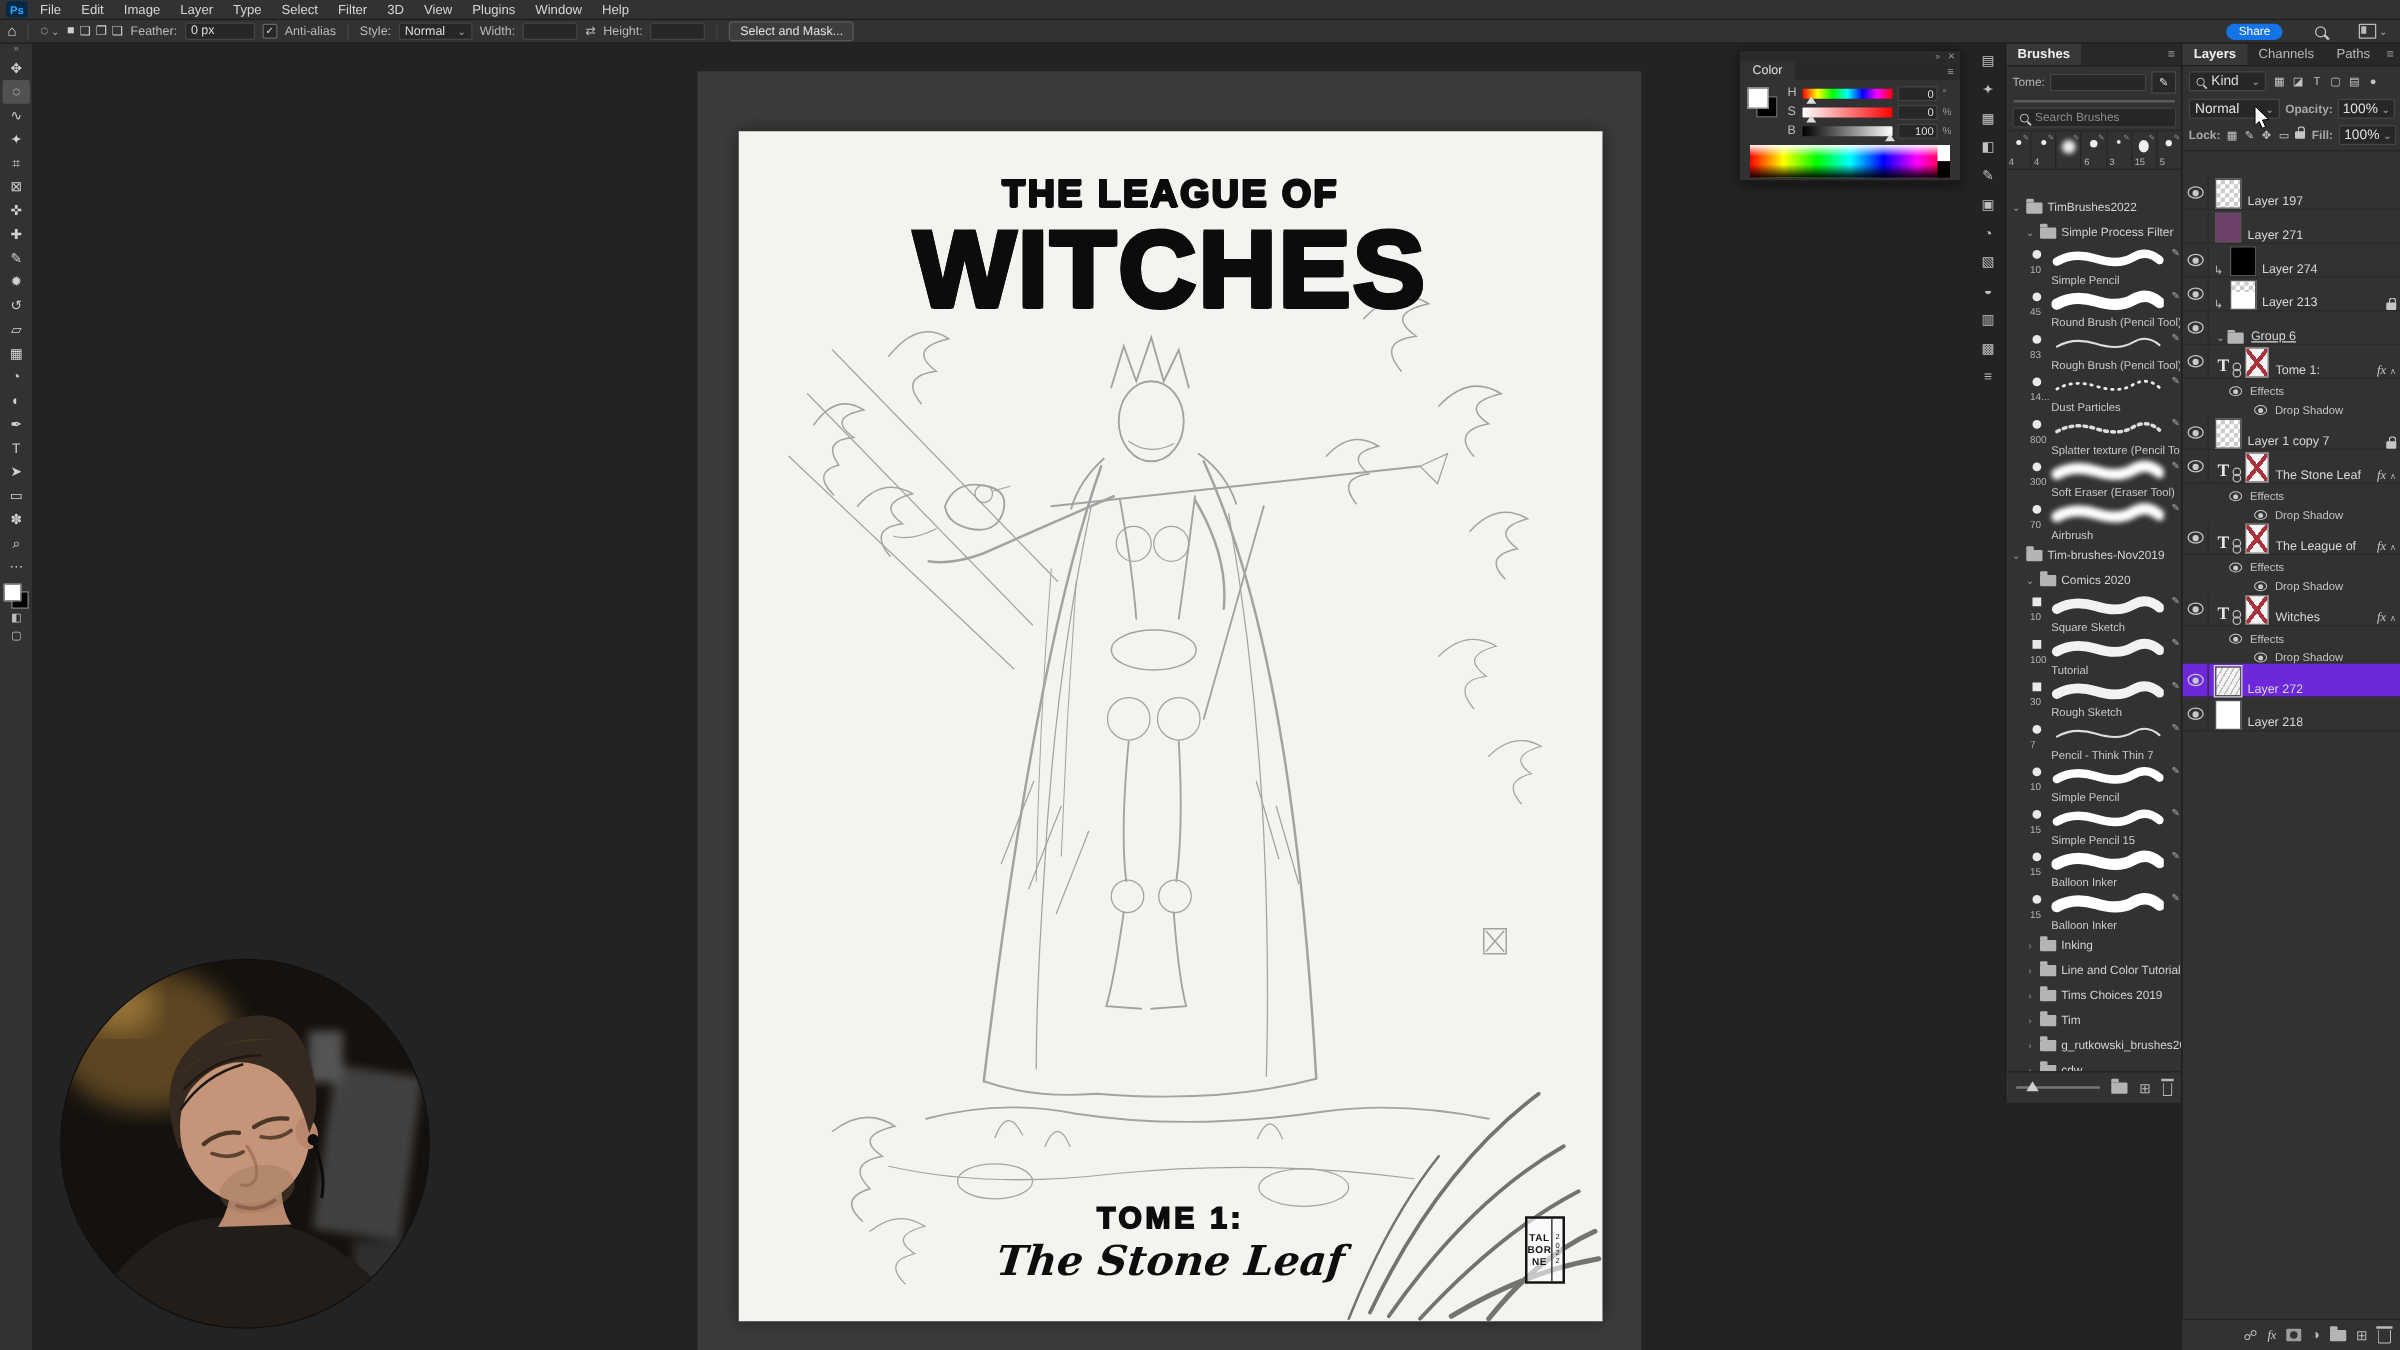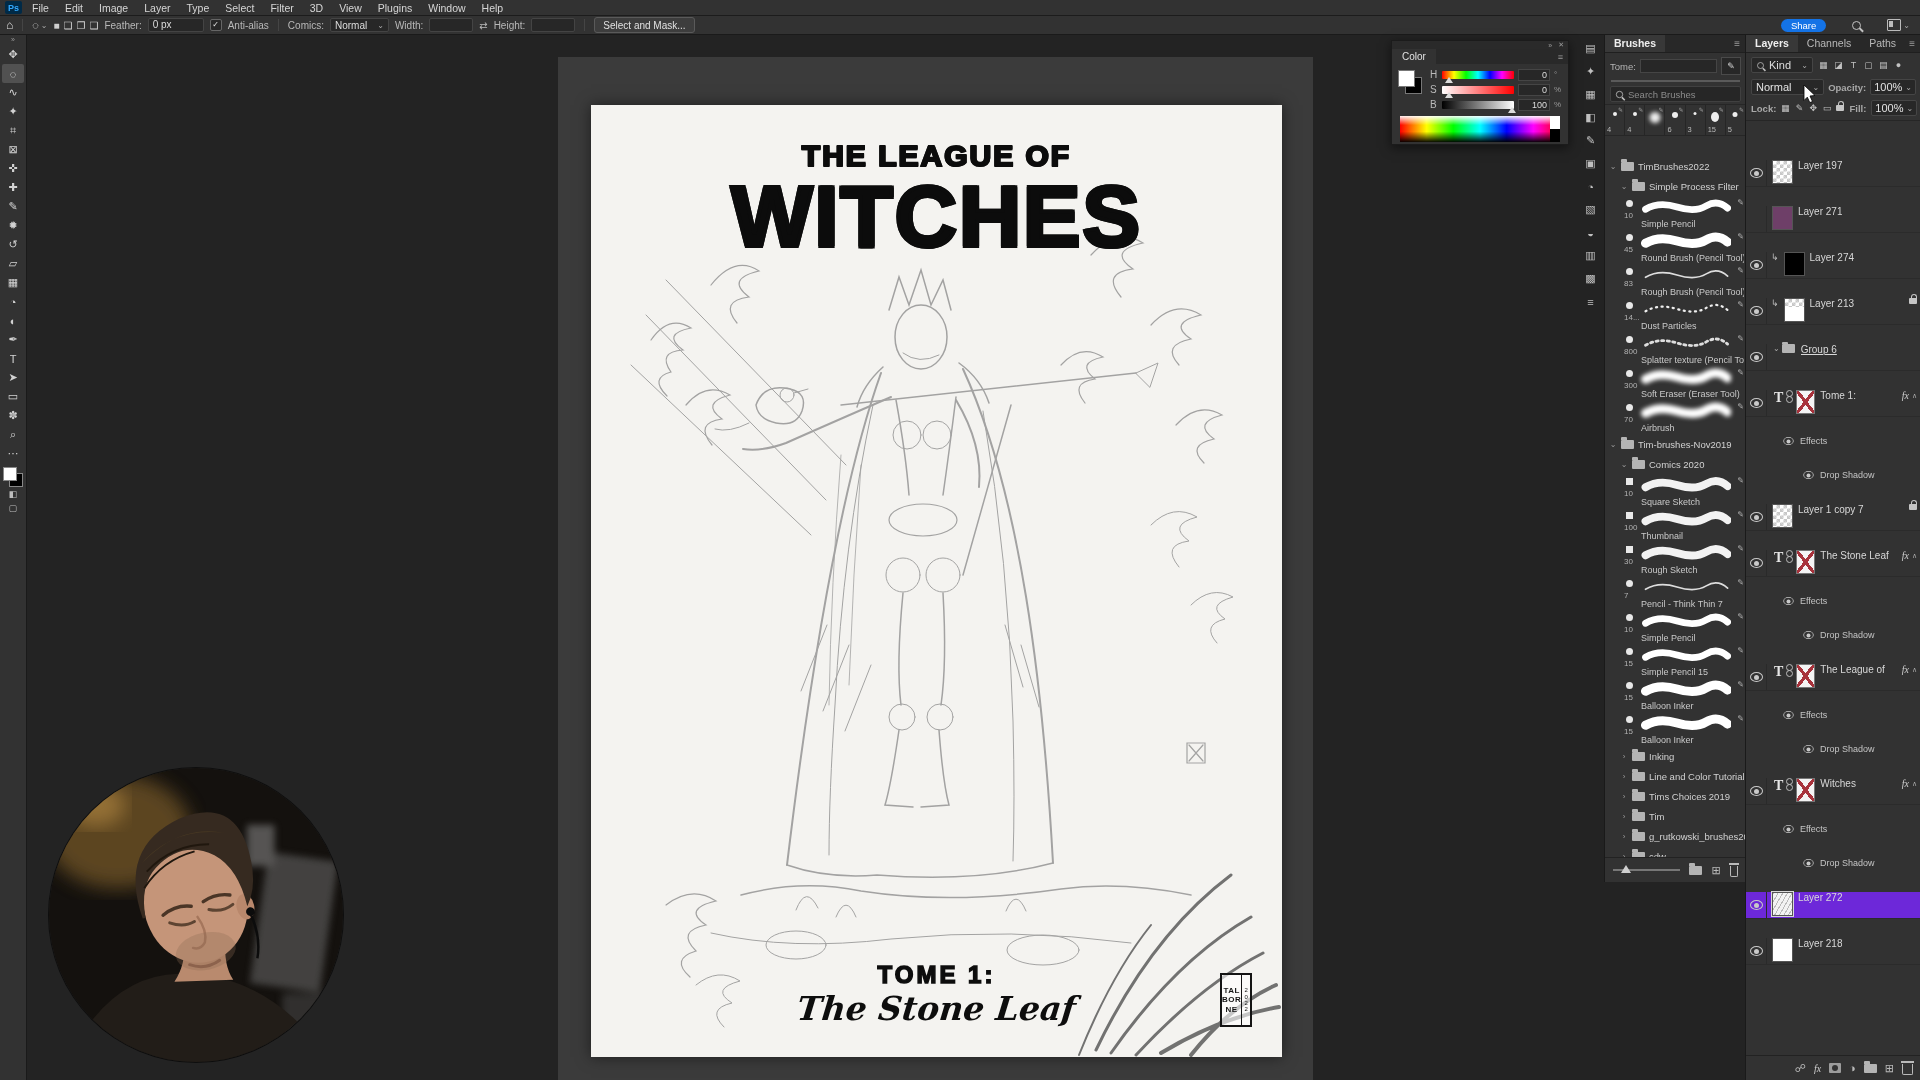--- a/index.html
+++ b/index.html
@@ -160,21 +160,21 @@
           height:14px;padding:0 4px;color:#ddd;width:52px;}
   .l-ficon{width:15px;height:14px;display:flex;align-items:center;justify-content:center;color:#c2c2c2;font-size:9px;}
   .l-blend{display:flex;align-items:center;gap:4px;padding:2px 5px;}
   .l-select{display:flex;align-items:center;justify-content:space-between;background:#272727;border:1px solid #454545;
             border-radius:2px;height:14px;padding:0 4px;color:#e2e2e2;width:72px;}
   .l-lab{color:#a8a8a8;font-size:9.5px;font-weight:bold;}
   .l-val{display:flex;align-items:center;gap:3px;background:#272727;border:1px solid #454545;border-radius:2px;height:14px;
          padding:0 3px;color:#e2e2e2;}
   .l-lock{display:flex;align-items:center;gap:5px;padding:3px 5px 4px 5px;border-bottom:1px solid #262626;}
   .l-list{position:absolute;top:107px;bottom:24px;left:0;right:0;overflow:hidden;}
-  .l-row{display:flex;align-items:flex-start;height:26px;border-bottom:1px solid #2b2b2b;position:relative;margin-top:19px;}
+  .l-row{display:flex;align-items:flex-end;height:26px;border-bottom:1px solid #2b2b2b;position:relative;}
   .l-row.selected{background:#6d28d9;}
   .l-eyecell{width:20px;display:flex;align-items:center;justify-content:center;border-right:1px solid #2a2a2a;
              align-self:stretch;flex:none;}
   .l-thumb{width:19px;height:22px;border:1px solid #555;margin:0 5px;flex:none;}
   .l-thumb.sel{outline:1.5px solid #d8d8d8;}
   .checker{background-color:#fff;background-image:linear-gradient(45deg,#c8c8c8 25%,transparent 25%,transparent 75%,#c8c8c8 75%),
            linear-gradient(45deg,#c8c8c8 25%,transparent 25%,transparent 75%,#c8c8c8 75%);
            background-size:7px 7px;background-position:0 0,3.5px 3.5px;}
   .checker-white{background:linear-gradient(to bottom,rgba(255,255,255,0) 0 38%,#fff 38%),
            linear-gradient(45deg,#c8c8c8 25%,transparent 25%,transparent 75%,#c8c8c8 75%),
@@ -233,21 +233,21 @@
         <span>❐</span>
         <span>❑</span>
       </span>
     <span class="opt-label">Feather:</span>
     <span class="opt-input">0 px</span>
     <span class="checkbox">
         <i class="check">✓</i>
       </span>
     <span class="opt-label">Anti-alias</span>
     <span class="vdiv"></span>
-    <span class="opt-label">Comics:</span>
+    <span class="opt-label">Style:</span>
     <span class="opt-select">
         <span>Normal</span>
         <i class="caret">⌄</i>
       </span>
     <span class="opt-label">Width:</span>
     <span class="opt-input small"></span>
     <span style="color:#bbb;font-size:10px;">⇄</span>
     <span class="opt-label">Height:</span>
     <span class="opt-input small"></span>
     <span class="vdiv"></span>
@@ -628,21 +628,21 @@
           </svg>
           <span class="bname" style="left: 36px;">Square Sketch</span>
           <span class="bedit">✎</span>
         </div>
         <div class="b-entry" style="padding-left: 12px;">
           <span class="bsz" style="left: 19px;">100</span>
           <span class="btip square" style="left: 21px;"></span>
           <svg viewBox="0 0 80 16" preserveAspectRatio="none" class="bstroke" style="left: 36px;">
             <path d="M4 10 Q 16 3, 32 8 T 58 7 T 77 9" stroke="#f2f2f2" stroke-width="7" fill="none" stroke-linecap="round"></path>
           </svg>
-          <span class="bname" style="left: 36px;">Thumbnail</span>
+          <span class="bname" style="left: 36px;">Tutorial</span>
           <span class="bedit">✎</span>
         </div>
         <div class="b-entry" style="padding-left: 12px;">
           <span class="bsz" style="left: 19px;">30</span>
           <span class="btip square" style="left: 21px;"></span>
           <svg viewBox="0 0 80 16" preserveAspectRatio="none" class="bstroke" style="left: 36px;">
             <path d="M4 10 Q 16 3, 32 8 T 58 7 T 77 9" stroke="#f2f2f2" stroke-width="7" fill="none" stroke-linecap="round"></path>
           </svg>
           <span class="bname" style="left: 36px;">Rough Sketch</span>
           <span class="bedit">✎</span>

